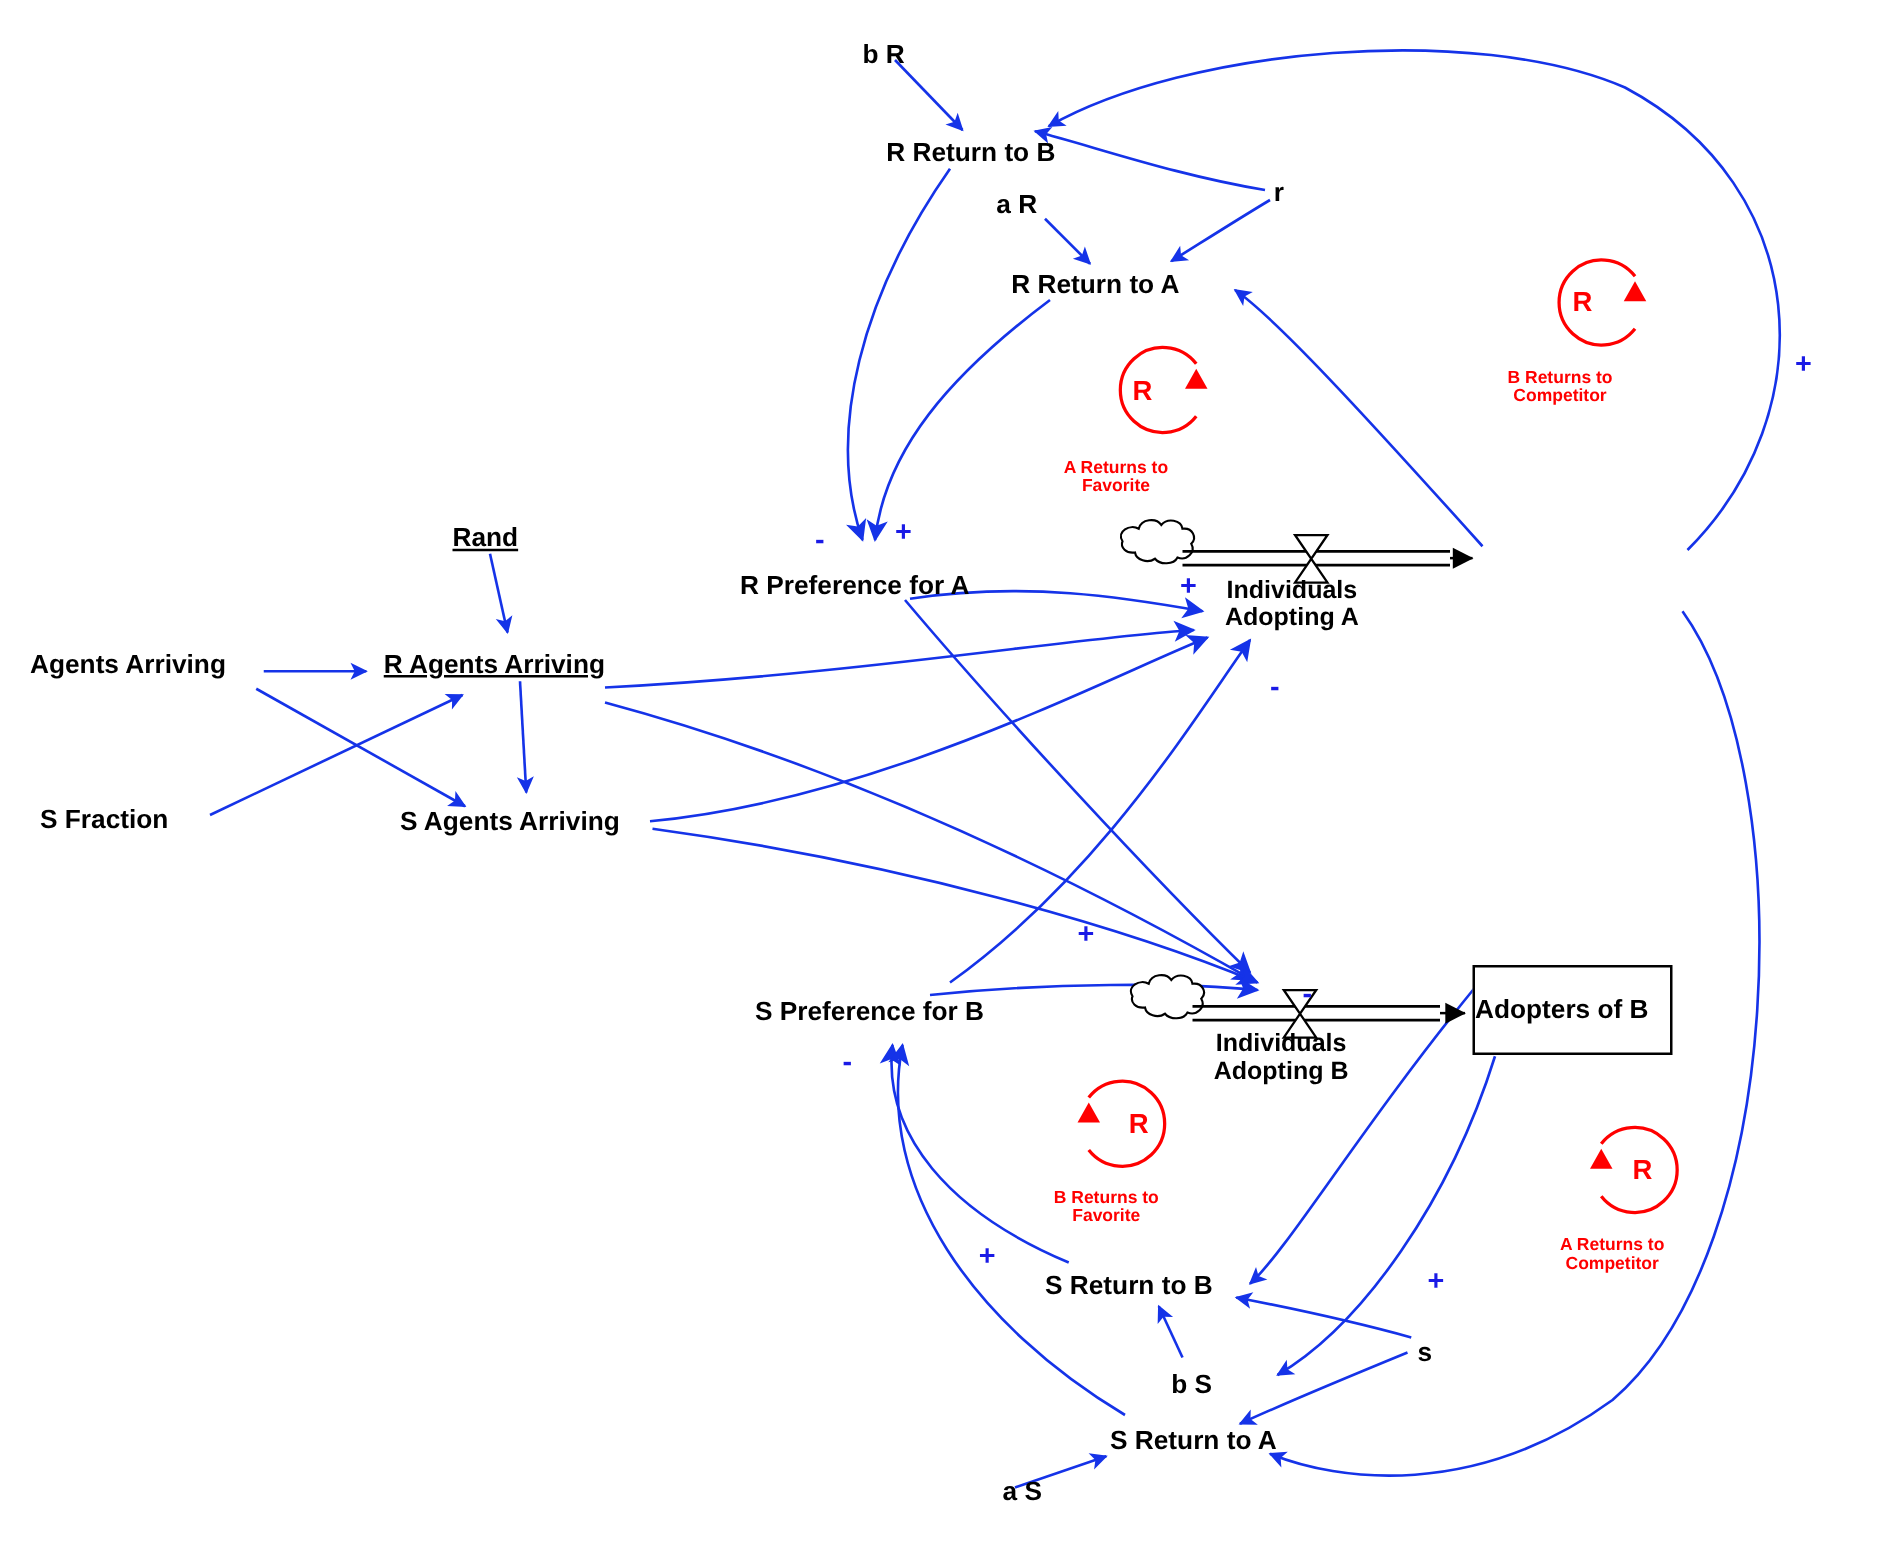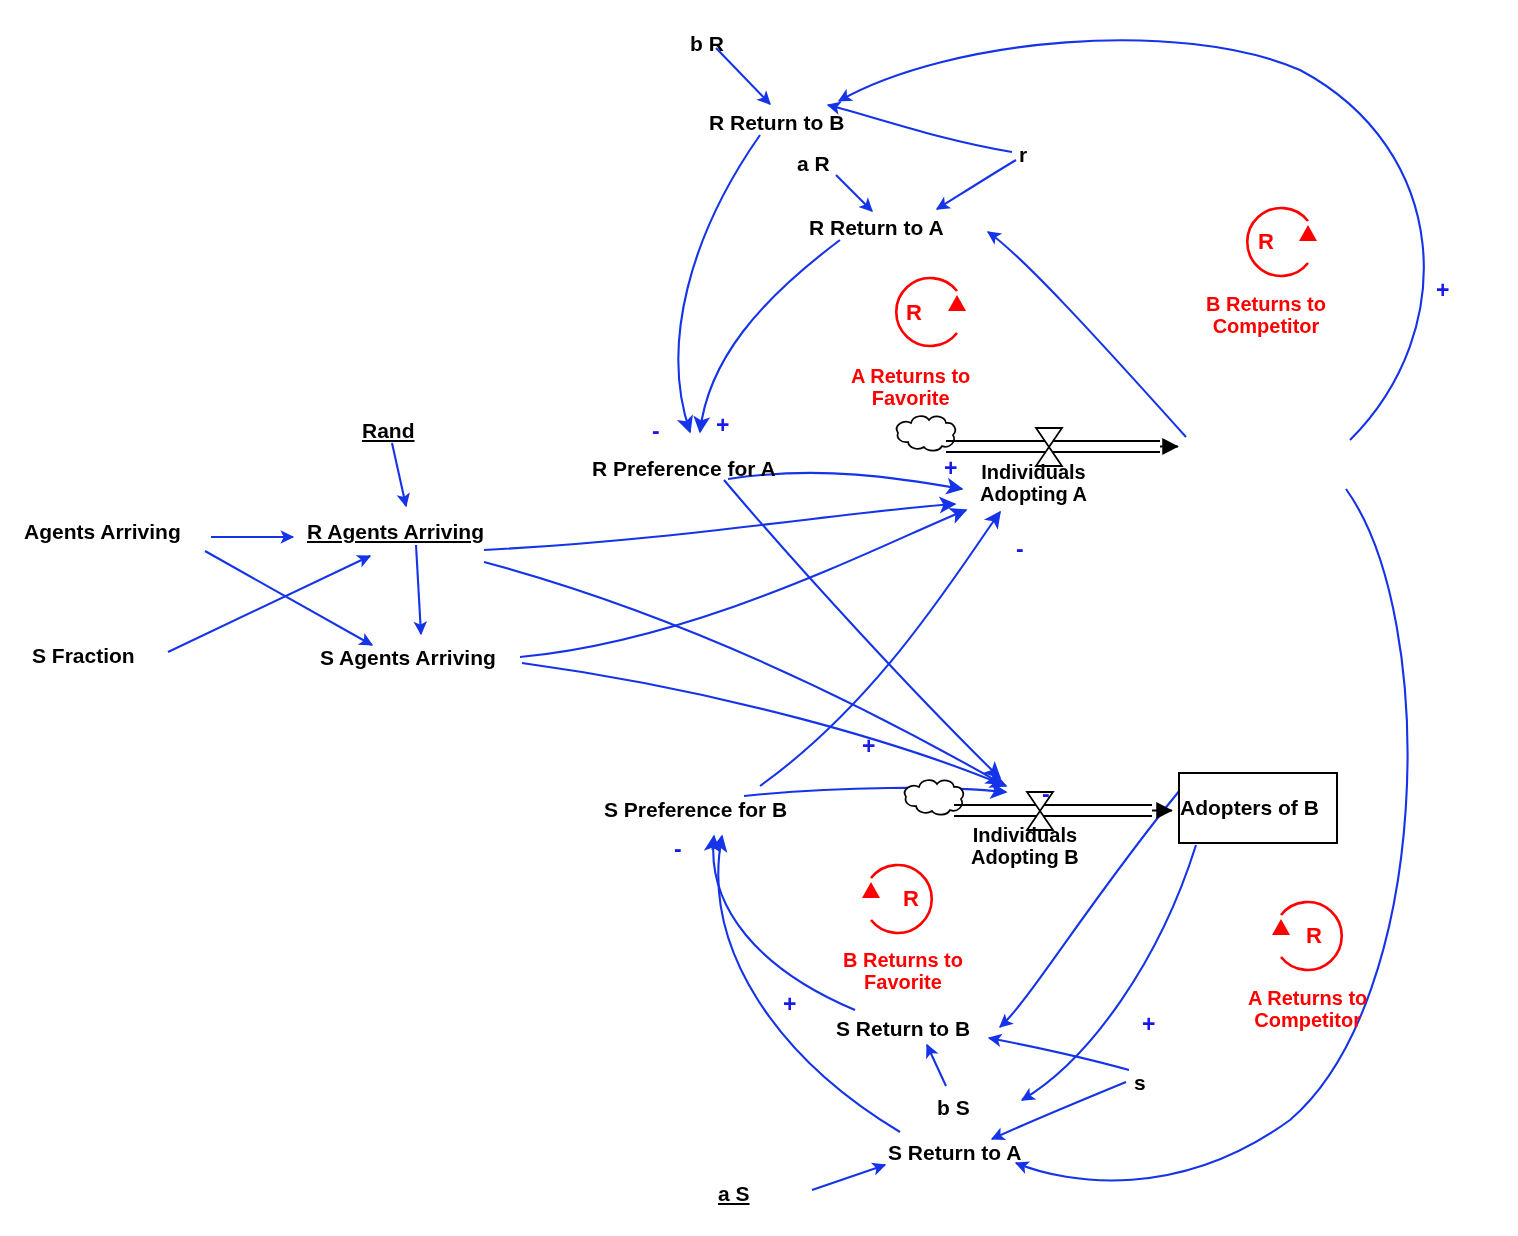--- a/index.html
+++ b/index.html
@@ -33,21 +33,21 @@
   }
   .flowlabel{
     position:absolute;
     font-size:20px;font-weight:bold;color:#000000;
     text-align:center;white-space:nowrap;line-height:1.1;
   }
   .loop{
     position:absolute;
     color:#FF0000;
     font-weight:bold;
-    font-size:20px;
+    font-size:14px;
     text-align:center;
     white-space:nowrap;
     line-height:1.08;
   }
   .loopR{
     position:absolute;
     color:#FF0000;font-weight:bold;font-size:22px;
   }
   .sign{
     position:absolute;
@@ -154,21 +154,21 @@
   <div class="node var" style="left:24px;top:521px;">Agents Arriving</div>
   <div class="node var" style="left:307px;top:521px;text-decoration:underline;">R Agents Arriving</div>
   <div class="node var" style="left:32px;top:645px;">S Fraction</div>
   <div class="node var" style="left:320px;top:647px;">S Agents Arriving</div>
   <div class="node var" style="left:592px;top:458px;">R Preference for A</div>
   <div class="node var" style="left:604px;top:799px;">S Preference for B</div>
   <div class="node var" style="left:836px;top:1018px;">S Return to B</div>
   <div class="node var" style="left:937px;top:1097px;">b S</div>
   <div class="node var" style="left:1134px;top:1072px;">s</div>
   <div class="node var" style="left:888px;top:1142px;">S Return to A</div>
-  <div class="node var" style="left:718px;top:1183px;text-decoration:underline;">a S</div>
+  <div class="node var" style="left:802px;top:1183px;">a S</div>
 
   <div class="stock" style="left:1178px;top:772px;width:160px;height:72px;">
     <span>Adopters of B</span>
   </div>
 
   <div class="flowlabel" style="left:980px;top:461px;">
     <div>Individuals</div>
     <div>Adopting A</div>
   </div>
   <div class="flowlabel" style="left:971px;top:824px;">

